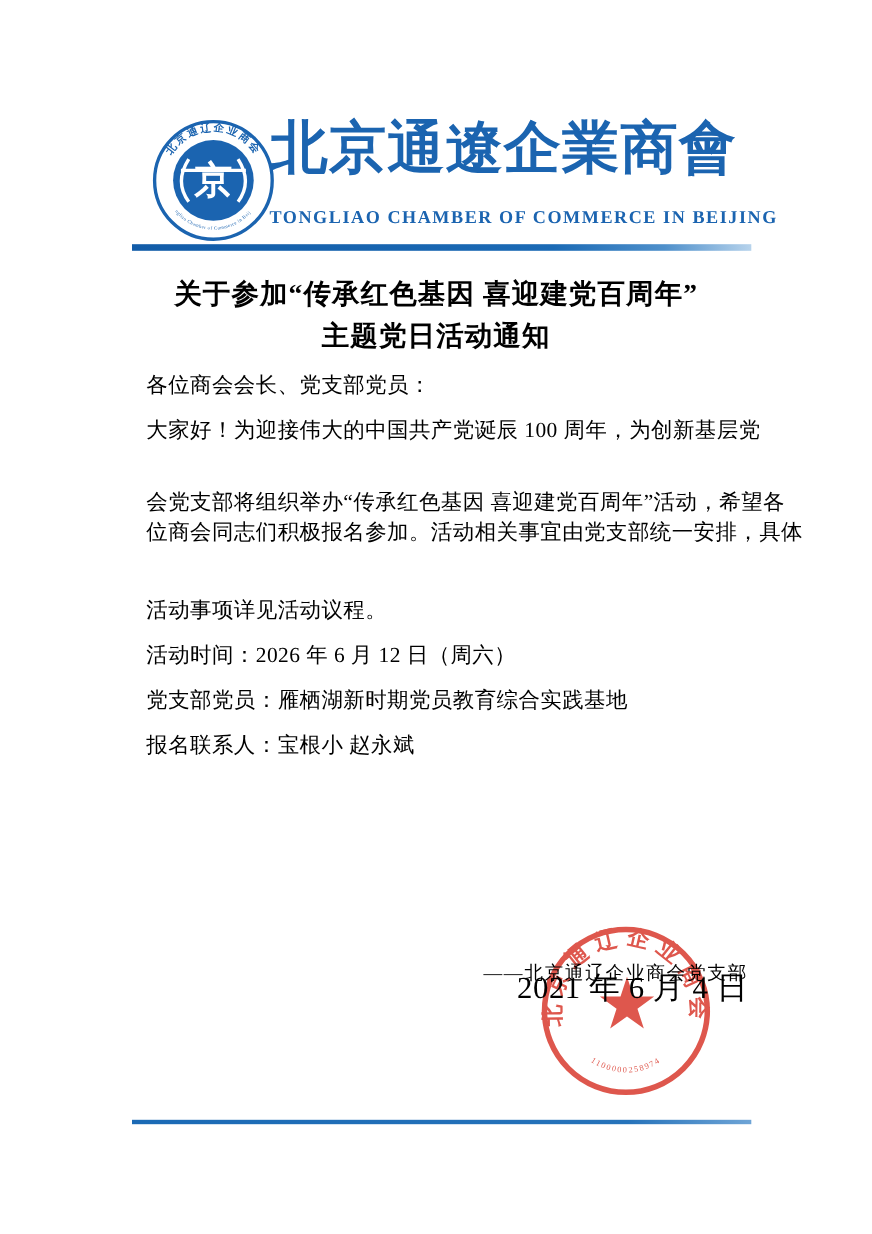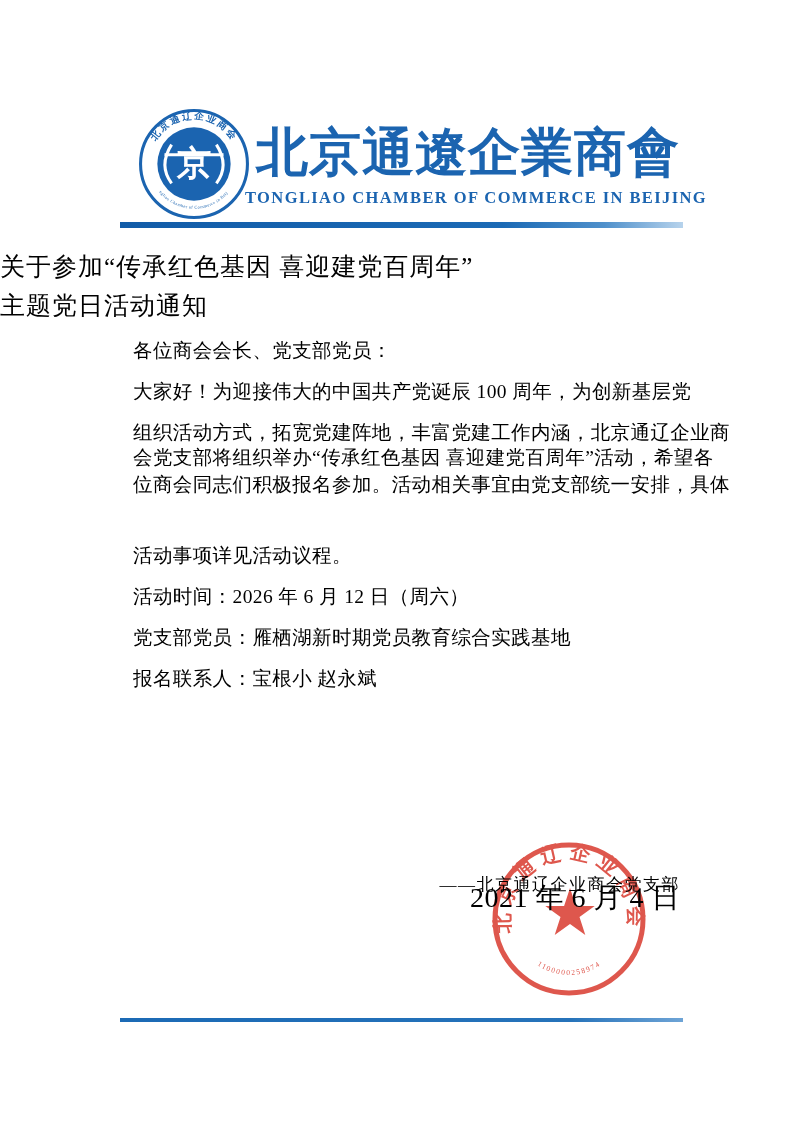--- a/index.html
+++ b/index.html
@@ -10,41 +10,41 @@
     background:#ffffff;
     overflow:hidden;
     font-family:"Liberation Serif","DejaVu Serif",serif;
     color:#000;
   }
   
   .logo {
     position:absolute; left:138px; top:108px; width:112px; height:112px;
   }
   .brand-cn {
-    position:absolute; left:246px; top:116px; width:420px; height:74px;
+    position:absolute; left:246px; top:99px; width:420px; height:74px;
     font-size:52px; font-weight:bold; line-height:74px;
-    letter-spacing:1px; color:#1b64b0; white-space:nowrap;margin-left:10px;
+    letter-spacing:1px; color:#1b64b0; white-space:nowrap;
   }
   .brand-en {
     position:absolute; left:245px; top:188px; width:420px;
     font-size:16.5px; font-weight:bold; letter-spacing:1.4px;
     color:#1b64b0; white-space:nowrap;
   }
   .divider-top {
     position:absolute; left:120px; top:222px; width:563px; height:6px;
     background:linear-gradient(90deg,#125ca8 0%,#1b6ab5 68%,#4f90cb 86%,#b7d3ec 100%);
   }
   .divider-bottom {
     position:absolute; left:120px; top:1018px; width:563px; height:4px;
     background:linear-gradient(90deg,#1b6ab5 0%,#2673ba 80%,#6ea4d6 100%);
   }
   
   .doc-title-1, .doc-title-2 {
     position:absolute; left:0; width:793px;
-    text-align:left; font-weight:normal; font-size:25px;
+    text-align:center; font-weight:bold; font-size:25px;
     letter-spacing:1px; white-space:pre;
   }
   .doc-title-1 { top:250px; }
   .doc-title-2 { top:289px; }
   
   .body-line {
     position:absolute; left:112px; width:575px; height:41px;
     font-size:19.5px; line-height:28px; letter-spacing:0.4px;
     white-space:pre;
     margin-left:21px;
@@ -94,21 +94,20 @@
   <div class="brand-cn">北京通遼企業商會</div>
   <div class="brand-en">TONGLIAO CHAMBER OF COMMERCE IN BEIJING</div>
 
   <div class="divider-top"></div>
 
   <div class="doc-title-1">关于参加“传承红色基因 喜迎建党百周年”</div>
   <div class="doc-title-2">主题党日活动通知</div>
 
   <div class="body-line" style="top:337px">各位商会会长、党支部党员：</div>
   <div class="body-line" style="top:378px">大家好！为迎接伟大的中国共产党诞辰 100 周年，为创新基层党</div>
-  <div class="body-line" style="top:419px">组织活动方式，拓宽党建阵地，丰富党建工作内涵，北京通辽企业商</div>
   <div class="body-line" style="top:444px">会党支部将组织举办“传承红色基因 喜迎建党百周年”活动，希望各</div>
   <div class="body-line" style="top:471px">位商会同志们积极报名参加。活动相关事宜由党支部统一安排，具体</div>
   <div class="body-line" style="top:542px">活动事项详见活动议程。</div>
   <div class="body-line" style="top:583px">活动时间：2026 年 6 月 12 日（周六）</div>
   <div class="body-line" style="top:624px">党支部党员：雁栖湖新时期党员教育综合实践基地</div>
   <div class="body-line" style="top:665px">报名联系人：宝根小 赵永斌</div>
 
   <div class="seal">
     <svg viewBox="0 0 158 158" xmlns="http://www.w3.org/2000/svg">
       <defs>

